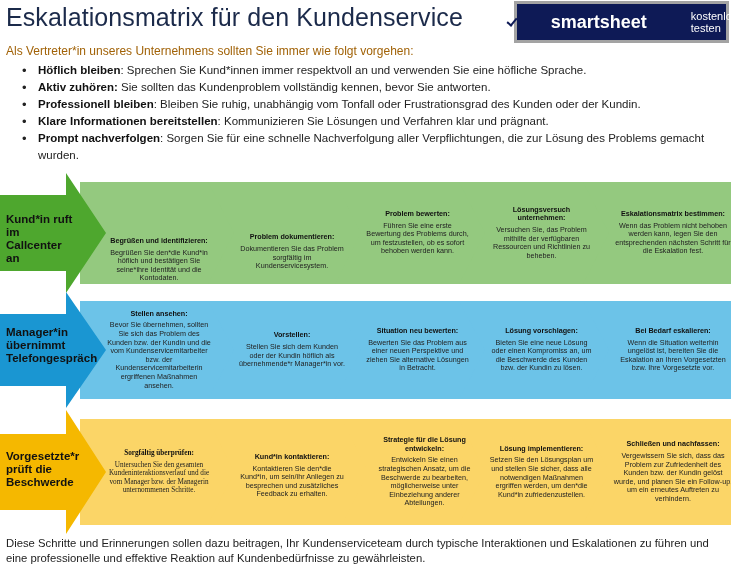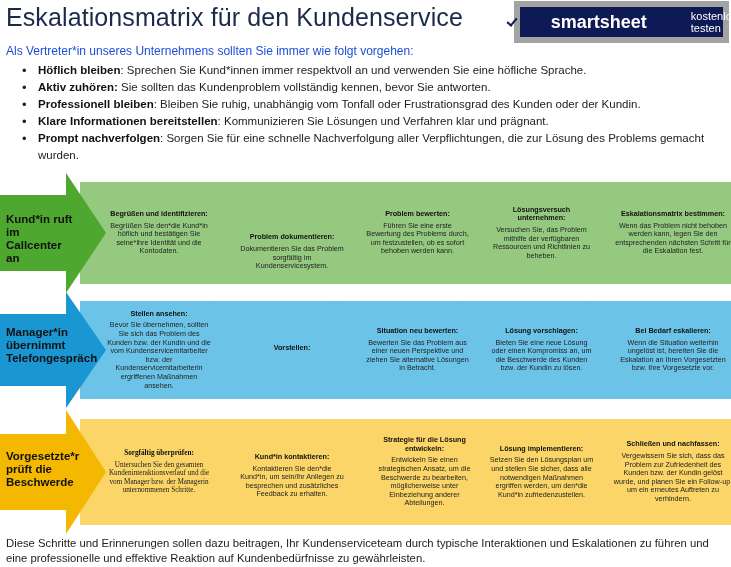--- a/index.html
+++ b/index.html
@@ -1,23 +1,23 @@
 <!DOCTYPE html>
 <html><head>
 <meta charset="utf-8">
 <style>
   html, body { margin:0; padding:0; background:#ffffff; }
   body { width:731px; height:567px; position:relative; overflow:hidden; font-family:"Liberation Sans", "DejaVu Sans", sans-serif; color:#1a1a1a; }
   .title { position:absolute; left:6px; top:3px; font-size:25px; font-weight:normal; color:#1b2a4a; letter-spacing:0.1px; white-space:nowrap; }
-  .logo { position:absolute; left:514px; top:1px; width:215px; height:42px; background:#0e1a56; display:flex; align-items:center; justify-content:center; color:#fff; box-sizing:border-box; border:6px solid #a3a3a3; cursor:pointer;gap:39px; }
+  .logo { position:absolute; left:514px; top:1px; width:215px; height:42px; background:#0e1a56; display:flex; align-items:center; justify-content:center; color:#fff; box-sizing:border-box; border:3px solid #a3a3a3; cursor:pointer;gap:39px; }
   .logo-check { width:13px; height:13px; background:#fff; margin-right:6px; position:relative; }
   .logo-check::after { content:""; position:absolute; left:3px; top:0px; width:4px; height:8px; border:solid #0e1a56; border-width:0 2px 2px 0; transform:rotate(40deg); }
   .logo-brand { font-size:18px; font-weight:bold; margin-right:5px; }
   .logo-cta { font-size:11px; }
-  .intro { position:absolute; left:6px; top:44px; font-size:12px; color:#1d4ed8; }
+  .intro { position:absolute; left:6px; top:44px; font-size:12px; color:#a16207; }
   .bullets { position:absolute; left:22px; top:62px; width:700px; margin:0; padding:0; list-style:none; font-size:11.5px; line-height:17px; color:#222; }
   .bullets li { position:relative; padding-left:16px; }
   .bullets li::before { content:"•"; position:absolute; left:0; top:0; font-size:13px; }
   .bullets b { color:#111; }
   .row { position:absolute; left:0; width:731px; }
   .lead { position:absolute; left:0; top:0; }
   .lead svg { display:block; }
   .lead-label { position:absolute; left:6px; font-size:11.5px; font-weight:bold; color:#111; line-height:13px; }
   .chev { position:absolute; top:9px; height:107px; }
   .chev svg { position:absolute; left:0; top:0; }
@@ -44,21 +44,21 @@
   <li><b>Professionell bleiben</b><span>: Bleiben Sie ruhig, unabhängig vom Tonfall oder Frustrationsgrad des Kunden oder der Kundin.</span></li>
   <li><b>Klare Informationen bereitstellen</b><span>: Kommunizieren Sie Lösungen und Verfahren klar und prägnant.</span></li>
   <li><b>Prompt nachverfolgen</b><span>: Sorgen Sie für eine schnelle Nachverfolgung aller Verpflichtungen, die zur Lösung des Problems gemacht wurden.</span></li>
 </ul>
 
 <div class="row" id="row-0" style="top:173px;height:120px;">
     <div class="chev" style="left: 80px; width: 162px; height: 102px;">
       <svg width="162" height="102">
         <polygon points="0,0 136,0 162,51 136,102 0,102 0,51" fill="#94c97f"></polygon>
       </svg>
-      <div class="chev-text" style="left: 26px; width: 106px; height: 102px;">
+      <div class="chev-text" style="left: 26px; width: 106px; height: 102px; margin-top: 27px;">
         <div class="chev-title">Begrüßen und identifizieren:</div>
         <div>Begrüßen Sie den*die Kund*in höflich und bestätigen Sie seine*ihre Identität und die Kontodaten.</div>
       </div>
     </div>
     <div class="chev" style="left: 208px; width: 162px; height: 102px;">
       <svg width="162" height="102">
         <polygon points="0,0 136,0 162,51 136,102 0,102 26,51" fill="#94c97f"></polygon>
       </svg>
       <div class="chev-text" style="left: 30px; width: 108px; height: 102px; margin-top: 19px;">
         <div class="chev-title">Problem dokumentieren:</div>
@@ -108,20 +108,21 @@
         <div class="chev-title">Stellen ansehen:</div>
         <div>Bevor Sie übernehmen, sollten Sie sich das Problem des Kunden bzw. der Kundin und die vom Kundenservicemitarbeiter bzw. der Kundenservicemitarbeiterin ergriffenen Maßnahmen ansehen.</div>
       </div>
     </div>
     <div class="chev" style="left: 208px; width: 162px; height: 98px;">
       <svg width="162" height="98">
         <polygon points="0,0 136,0 162,49 136,98 0,98 26,49" fill="#6cc3e8"></polygon>
       </svg>
       <div class="chev-text" style="left: 30px; width: 108px; height: 98px;">
         <div class="chev-title">Vorstellen:</div>
+        <div>Stellen Sie sich dem Kunden oder der Kundin höflich als übernehmende*r Manager*in vor.</div>
       </div>
     </div>
     <div class="chev" style="left: 335px; width: 159px; height: 98px;">
       <svg width="159" height="98">
         <polygon points="0,0 133,0 159,49 133,98 0,98 26,49" fill="#6cc3e8"></polygon>
       </svg>
       <div class="chev-text" style="left: 30px; width: 105px; height: 98px;">
         <div class="chev-title">Situation neu bewerten:</div>
         <div>Bewerten Sie das Problem aus einer neuen Perspektive und ziehen Sie alternative Lösungen in Betracht.</div>
       </div>

